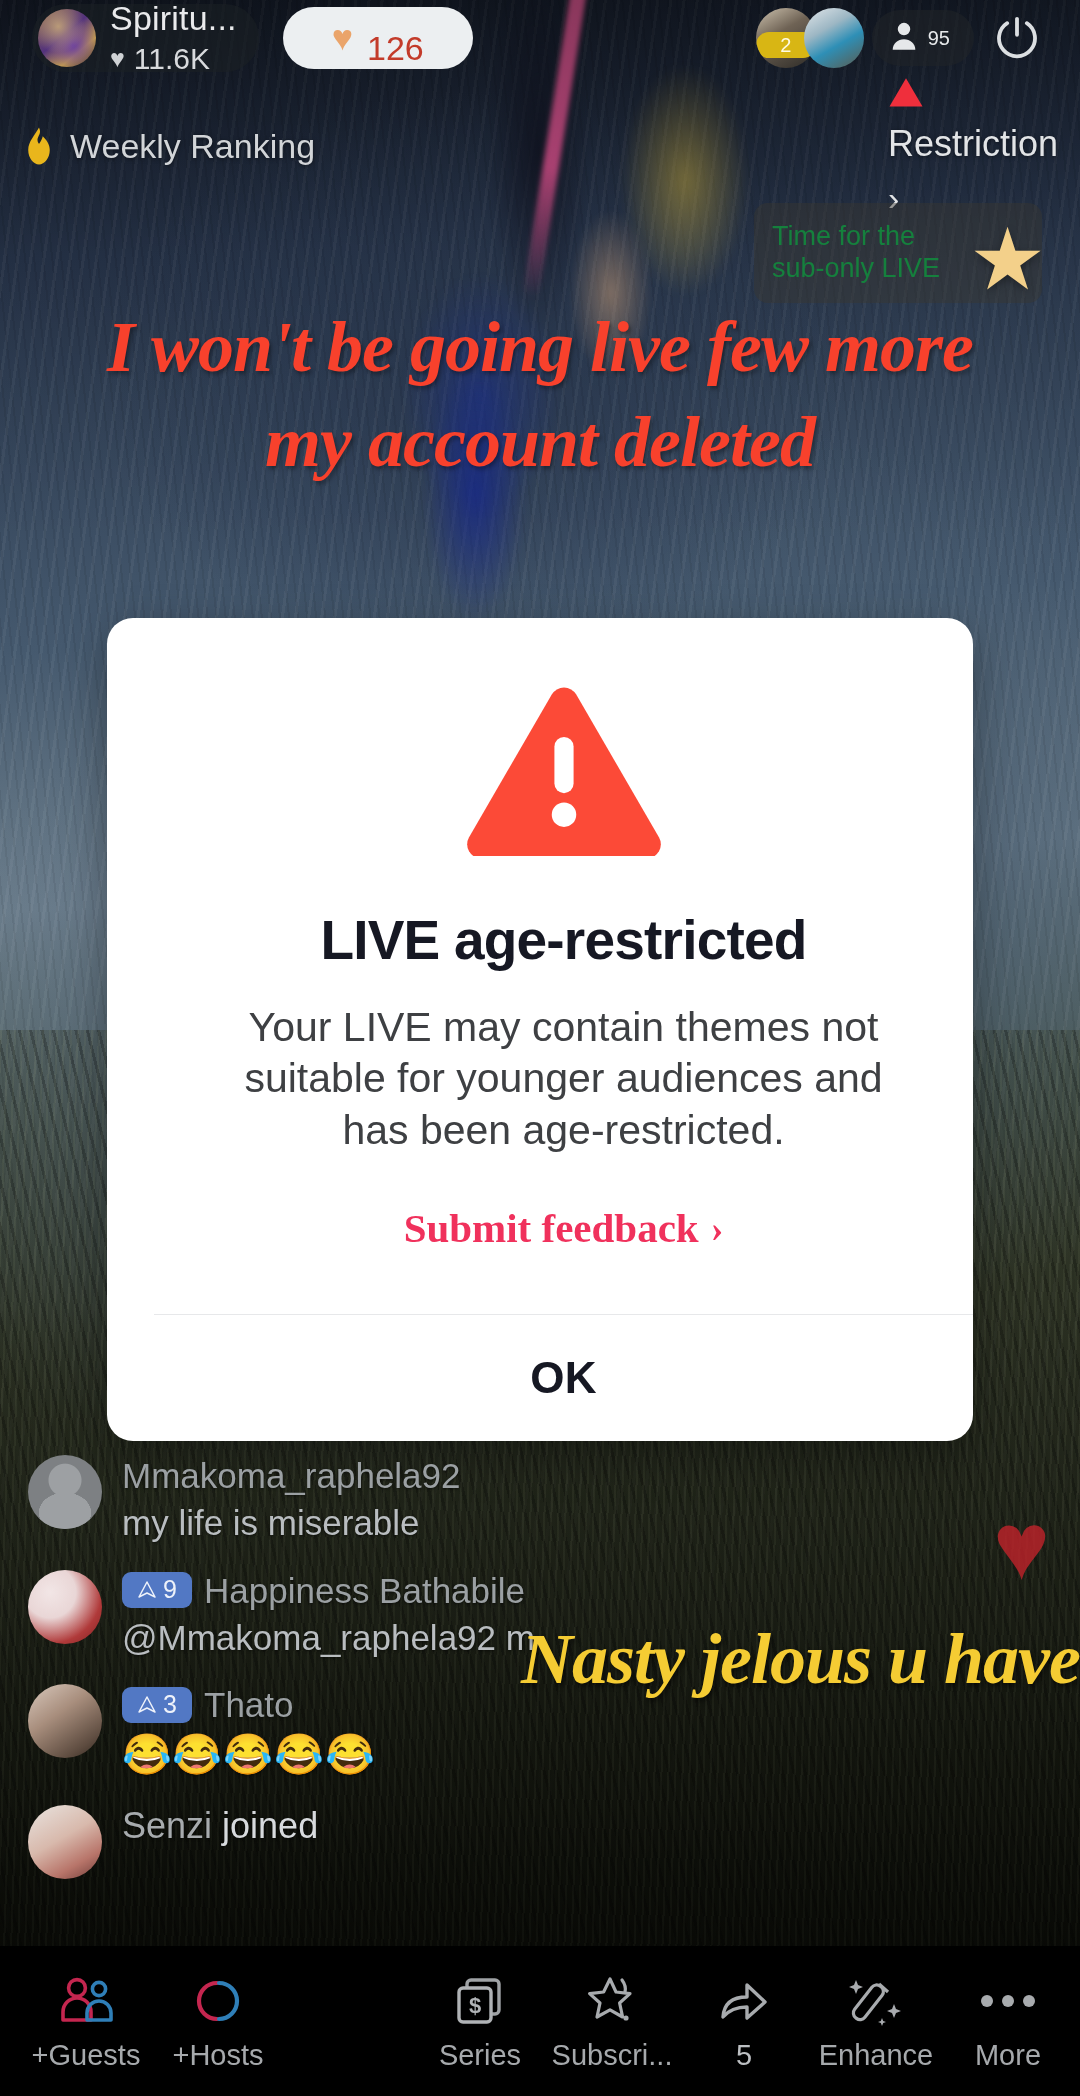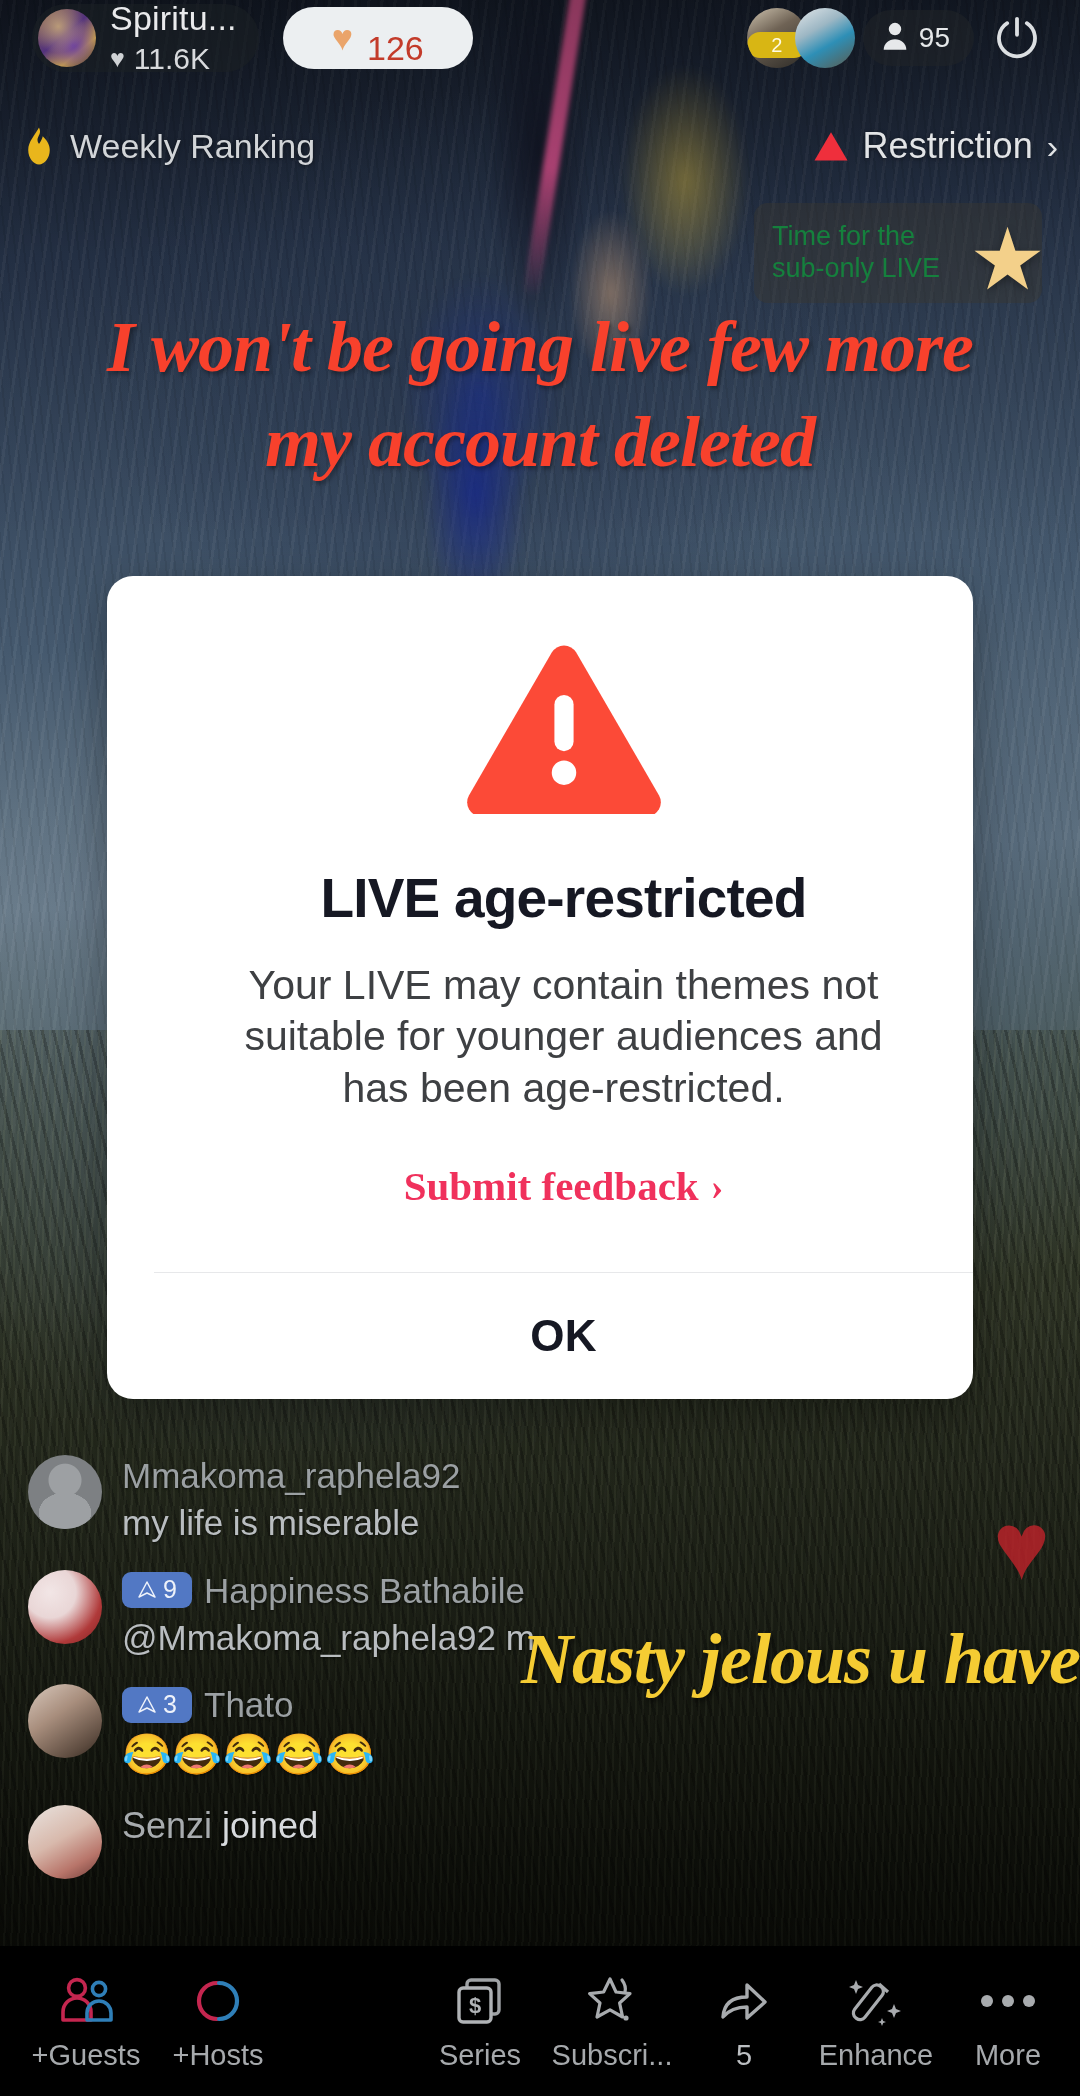--- a/index.html
+++ b/index.html
@@ -123,32 +123,32 @@
     display: flex; align-items: center; justify-content: center;
     border-radius: 13px; filter: blur(.5px);
   }
 
   .viewer-pill {
     display: flex; align-items: center; gap: 10px; height: 56px;
     background: rgba(32,36,40,.55); border-radius: 30px; padding: 0 24px 0 18px;
     margin-right: 14px;
   }
   .viewer-pill .person { display: inline-block; }
-  .viewer-pill .count { color: #e6e8ea; font-size: 28px; }
+  .viewer-pill .count { color: #e6e8ea; font-size: 20px; }
   .power-btn { width: 58px; height: 58px; display: flex; align-items: center; justify-content: center; margin-right: 2px; }
 
   
   .subrow {
     position: absolute; top: 110px; left: 0; right: 0; height: 72px;
     display: flex; align-items: center; justify-content: space-between;
     padding: 0 22px;
   }
   .weekly { display: flex; align-items: center; gap: 14px; }
   .weekly .label { color: #d2d5d8; font-size: 34px; text-shadow: 0 1px 4px rgba(0,0,0,.5); }
-  .restriction { display: flex; align-items: center; gap: 14px; }
+  .restriction { display: flex; align-items: flex-start; gap: 14px; flex-direction: column; }
   .restriction .label { color: #e2e4e6; font-size: 36px; text-shadow: 0 1px 4px rgba(0,0,0,.5); }
   .restriction .chev { color: #e2e4e6; font-size: 34px; }
 
   
   .subonly {
     position: absolute; right: 38px; top: 203px;
     width: 288px; height: 100px;
     background: rgba(58,54,48,.44); border-radius: 14px;
     display: flex; align-items: center; padding-left: 18px;
   }
@@ -176,21 +176,21 @@
     text-align: right;
     font-family: "Liberation Serif", serif;
     font-style: italic; font-weight: 700;
     color: #f5cc33; font-size: 72px; line-height: 1.1;
     letter-spacing: -1px;
     text-shadow: 2px 3px 5px rgba(0,0,0,.55);
   }
 
   
   .modal {
-    position: absolute; left: 107px; top: 576px;
+    position: absolute; left: 107px; top: 618px;
     width: 866px; border-radius: 26px;
     background: #ffffff;
     box-shadow: 0 14px 44px rgba(0,0,0,.34);
     overflow: hidden;
     padding-left: 47px;
   }
   .modal-body { padding: 66px 54px 40px; text-align: center; }
   .warn-icon { margin: 0 auto 52px; width: 200px; height: 172px; display: block; }
   .modal-title {
     font-size: 55px; font-weight: 700; color: #161823; letter-spacing: -.8px;

